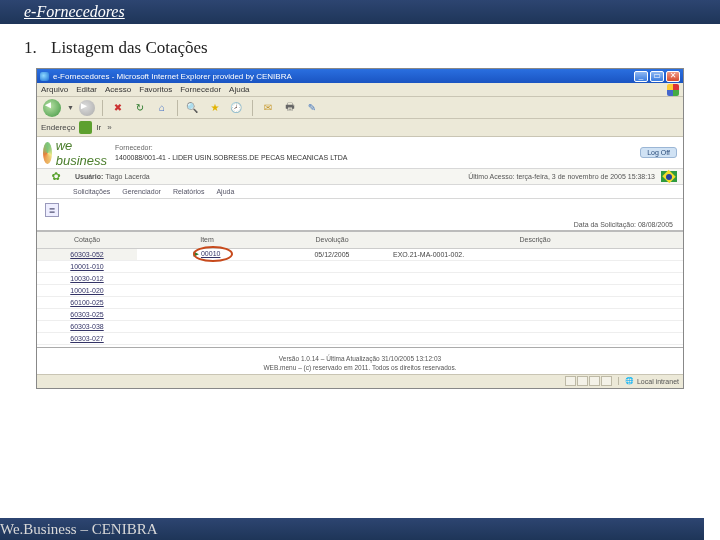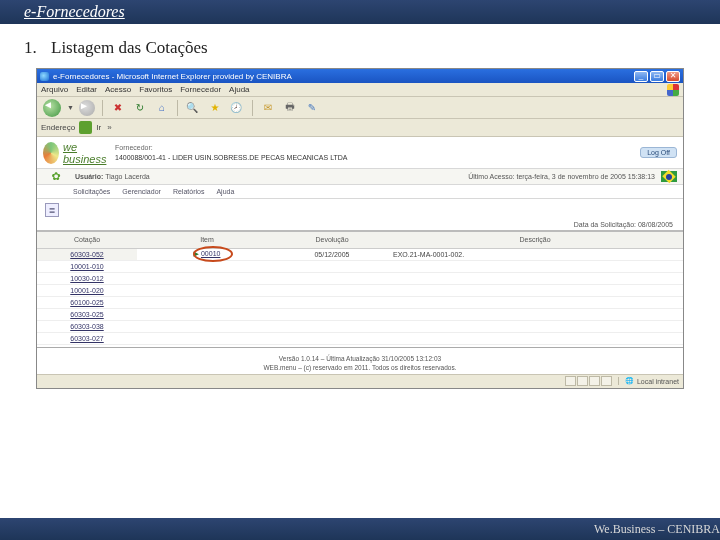--- a/index.html
+++ b/index.html
@@ -45,21 +45,21 @@
   .addrbar .go { width:13px; height:13px; background:#5da02f; border-radius:2px; }
   .addrbar .chev { font-size:8px; color:#555; margin-left:2px; }
 
   
   .web { background:#fff; }
 
   
   .wb-stripe { height: 32px; display:flex; align-items:center; padding: 2px 6px; gap:8px; border-bottom:1px solid #d8d8d8; background:#fff; }
   .wb-logo { width: 64px; height: 26px; display:flex; align-items:center; }
   .wb-logo .swirl { width:22px; height:22px; border-radius:50%; background:conic-gradient(#7cc67a, #efe88a, #e87d3a, #7cc67a); }
-  .wb-logo .txt { margin-left:4px; color:#4a7d2b; font-style:italic; font-size:11px;text-decoration:underline; }
+  .wb-logo .txt { margin-left:4px; color:#4a7d2b; font-style:italic; font-size:13px; }
   .wb-mid { flex:1; font-size:7px; color:#444; line-height:1.3; }
   .wb-mid .lab { color:#666; }
   .wb-right { font-size:7px; color:#555; display:flex; align-items:center; gap:6px;}
   .logoff { background:#d0e2f4; border:1px solid #9bb6d5; border-radius:3px; padding:1px 6px; font-size:7px; color:#2a4c7a; }
 
   
   .wb-sub { height: 16px; display:flex; align-items:center; padding: 0 6px; background:#f6f6f2; border-bottom:1px solid #d8d8d8; font-size:7px; color:#555; }
   .wb-cen-logo { width: 26px; height: 14px; margin-right:6px; display:flex; align-items:center; justify-content:center; }
   .wb-cen-logo span { color:#5aa22f; font-size:11px; }
   .wb-sub .u { margin-right: auto; }
@@ -91,21 +91,21 @@
 
   .footer-txt { font-size:6.5px; color:#555; text-align:center; padding: 6px 0 2px 0; border-top:1px solid #aaa; margin-top:2px; line-height:1.4;}
 
   .ie-status { height:14px; background:#ece9d8; border-top:1px solid #c9c5b4; display:flex; align-items:center; font-size:7px; color:#555; padding: 0 4px;}
   .ie-status .sp { flex:1; }
   .ie-status .zone { display:flex; align-items:center; gap:3px; border-left:1px solid #bdb9a6; padding-left:6px;}
   .ie-status .boxes { display:flex; gap:1px; margin-right:6px;}
   .ie-status .boxes div { width:11px; height:10px; border:1px solid #bdb9a6; background:#f4f2e8;}
 
   
-  .slide-footer { position:absolute; left:0; right:0; bottom:0; height:22px; background: linear-gradient(to bottom, #2d4571, #1e3558); text-align:right; line-height:22px; color:#d8d8d8; font-size:12px; font-family: Georgia, serif;}
+  .slide-footer { position:absolute; left:0; right:16px; bottom:0; height:22px; background: linear-gradient(to bottom, #2d4571, #1e3558); text-align:left; line-height:22px; color:#d8d8d8; font-size:15px; font-family: Georgia, serif;}
 </style>
 </head>
 <body>
 
 <div class="slide-header">
   <span>e-Fornecedores</span>
 </div>
 
 <div class="section-title">
   <span class="num">1.</span>

